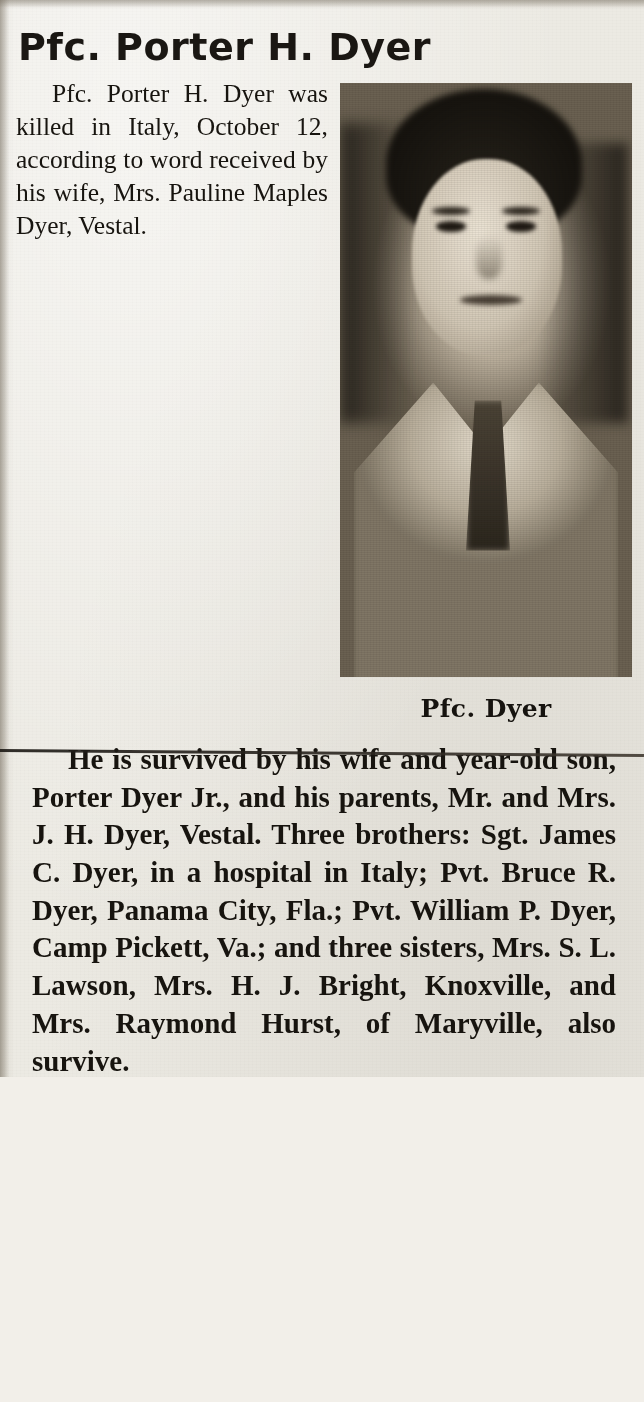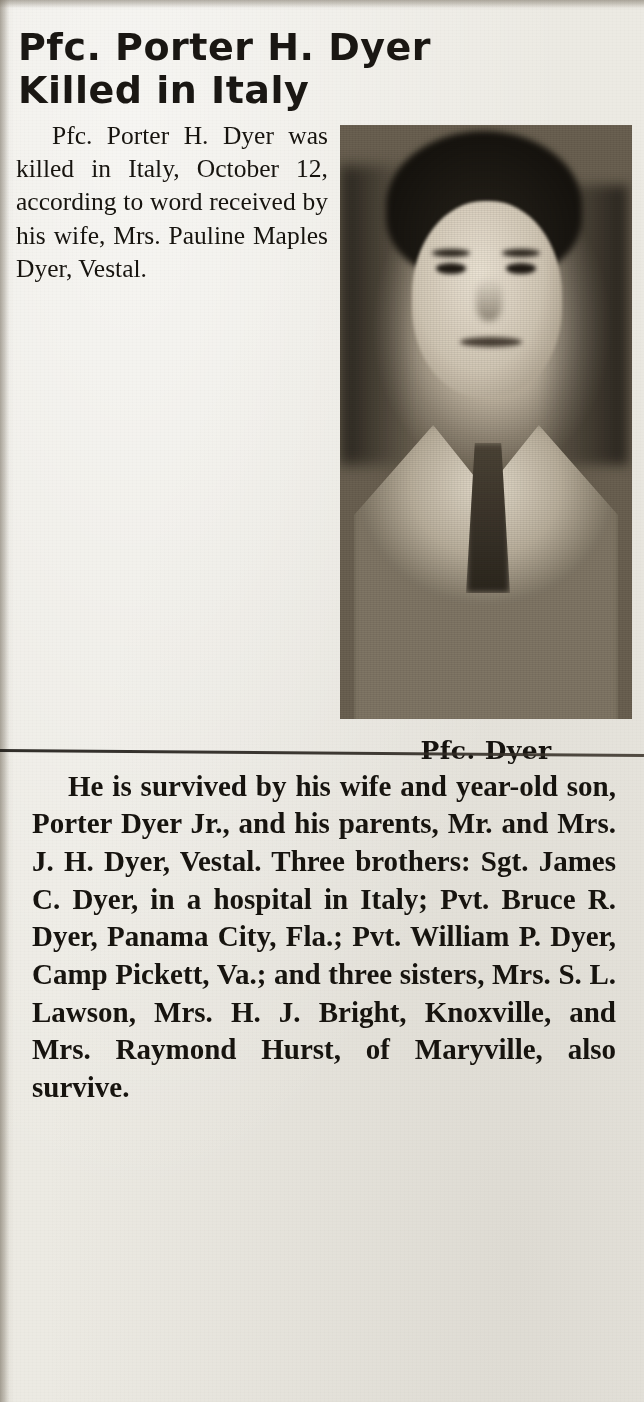--- a/index.html
+++ b/index.html
@@ -6,21 +6,21 @@
     margin: 0;
     padding: 0;
     background: #f2efe9;
   }
   body {
     font-family: "Liberation Serif", serif;
   }
   #clipping {
     position: relative;
     width: 644px;
-    height: 1402px;
+    height: 1077px;
     background: #86efac;
     overflow: hidden;
   }
   
   #paper-texture {
     position: absolute;
     inset: 0;
     background:
       radial-gradient(ellipse at 20% 10%, rgba(255,255,255,0.55), rgba(255,255,255,0) 60%),
       radial-gradient(ellipse at 80% 90%, rgba(120,110,95,0.12), rgba(255,255,255,0) 65%),
@@ -68,21 +68,21 @@
   .p-lead {
     margin: 0 0 0 0;
     text-indent: 36px;
   }
   .para { margin: 0; text-indent: 36px; }
 
   
   .photo-wrap {
     float: right;
     width: 292px;
-    margin: 6px 0 0 12px;
+    margin: 6px 0 16px 12px;
   }
   .photo {
     width: 292px;
     height: 594px;
     position: relative;
     overflow: hidden;
     background: #3e3930;
     filter: contrast(1.05);
   }
   .photo-inner {
@@ -222,21 +222,20 @@
 
   <div id="paper-texture"></div>
   <div id="noise"></div>
   <div id="left-edge"></div>
   <div id="top-edge"></div>
 
   <div id="content">
 
     <h1 class="headline">
       <span class="line">Pfc. Porter H. Dyer</span>
-      <span class="line">Killed in Italy</span>
     </h1>
 
     <div class="body-col">
 
       <div class="photo-wrap">
         <div class="photo">
           <div class="photo-inner"></div>
           <div class="photo-shadow2"></div>
           <div class="photo-shadow"></div>
           <div class="photo-hair"></div>

